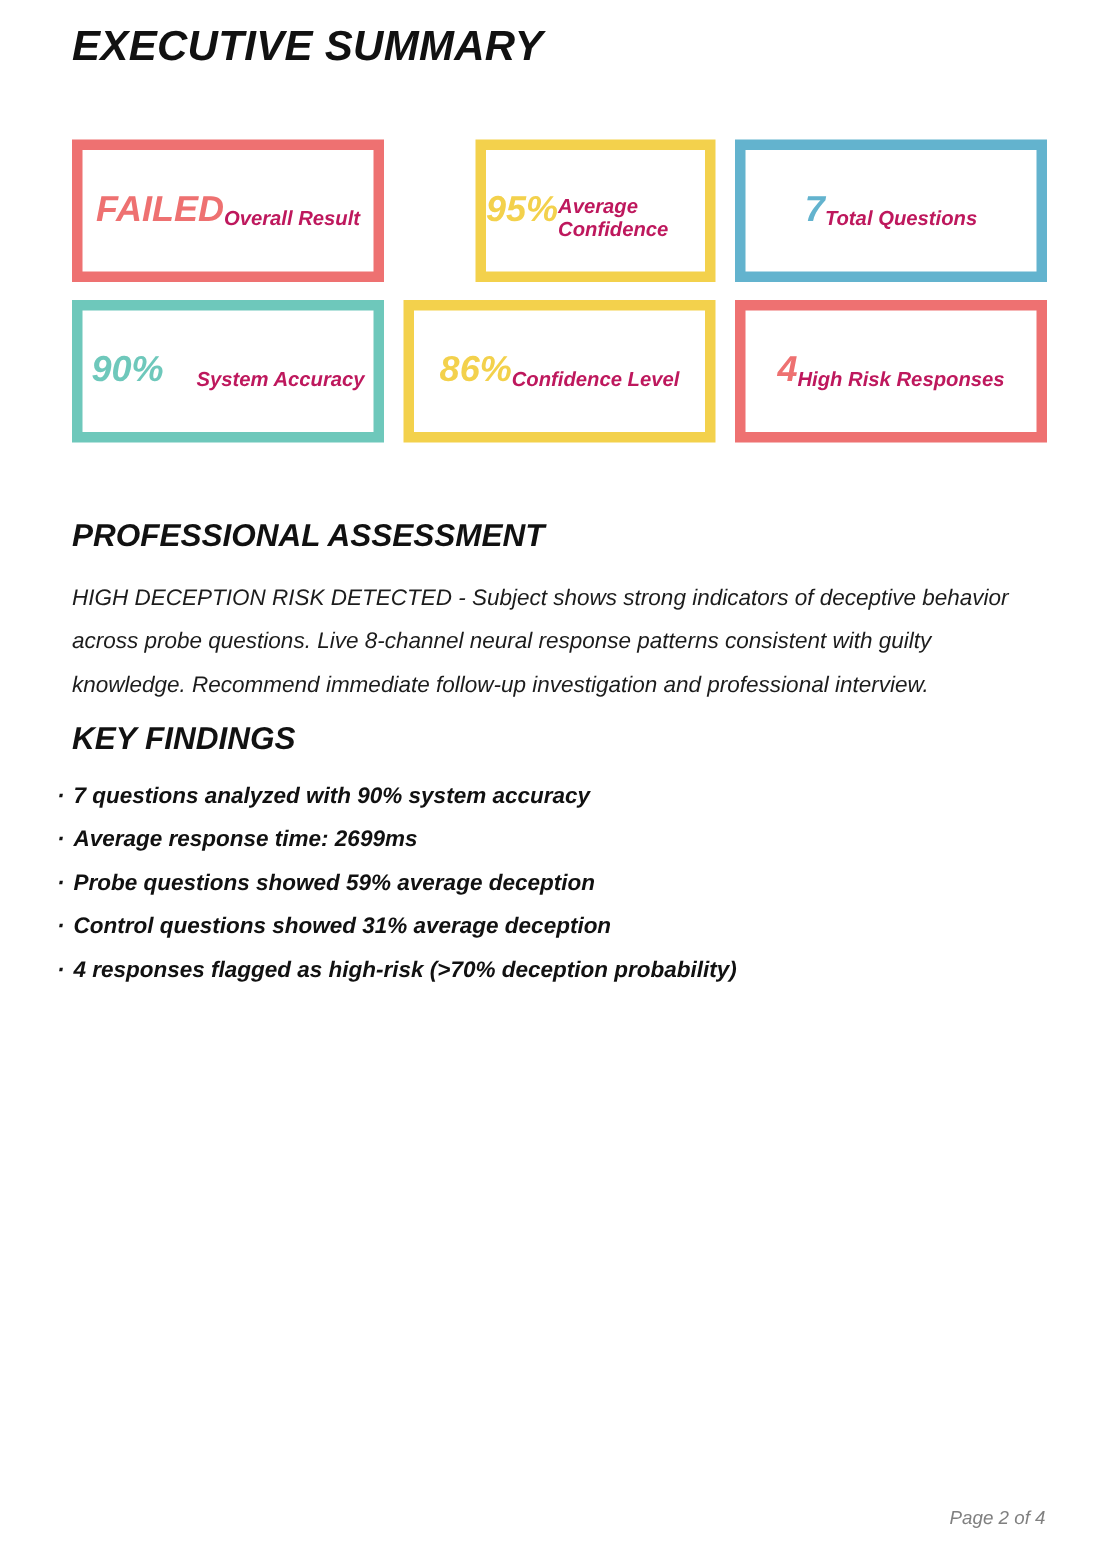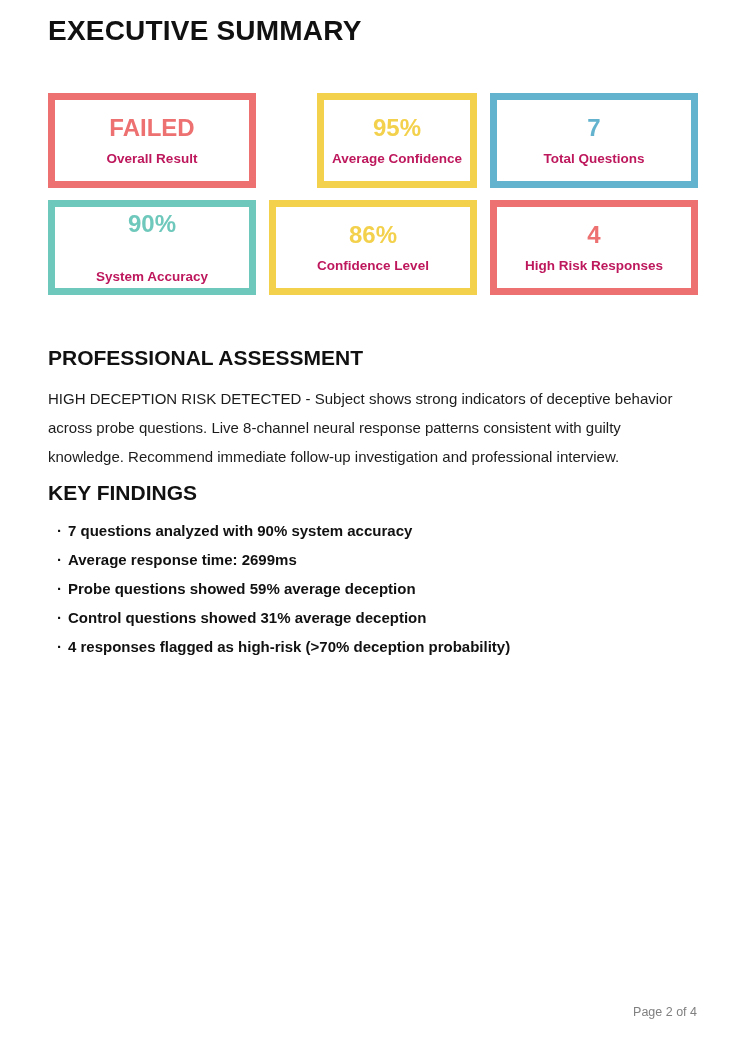--- a/index.html
+++ b/index.html
@@ -8,41 +8,41 @@
     width: 743px;
     font-family: "Liberation Sans", sans-serif;
     color: #1a1a1a;
   }
   .page {
     position: relative;
     width: 743px;
     height: 1044px;
     background: #ffffff;
     overflow: hidden;
+    font-style: italic;
   }
   .doc-title {
     margin: 15px 45px 0 48px;
     font-size: 28px;
     font-weight: 700;
     letter-spacing: 0.2px;
     color: #111111;
   }
   .cards {
     margin: 46px 45px 0 48px;
     display: grid;
     grid-template-columns: repeat(3, 1fr);
     column-gap: 13px;
     row-gap: 12px;
   }
   .stat-card {
     height: 95px;
     border: 7px solid #cccccc;
     background: #ffffff;
     display: flex;
-    flex-direction: column;
     align-items: center;
     justify-content: center;
   }
   .stat-value {
     font-size: 24px;
     font-weight: 700;
     line-height: 1.1;
   }
   .stat-label {
     margin-top: 9px;
@@ -60,21 +60,21 @@
     margin-top: 10px;
   }
   .assessment-body {
     margin: 14px 45px 0 48px;
     width: 650px;
     font-size: 15px;
     line-height: 29px;
     color: #1c1c1c;
   }
   .findings-list {
-    margin: 18px 45px 0 57px;
+    margin: 18px 45px 0 38px;
     list-style: none;
   }
   .finding-item {
     margin-bottom: 13px;
     font-size: 15px;
     font-weight: 700;
     line-height: 16px;
     color: #111111;
   }
   .bullet-dot {

